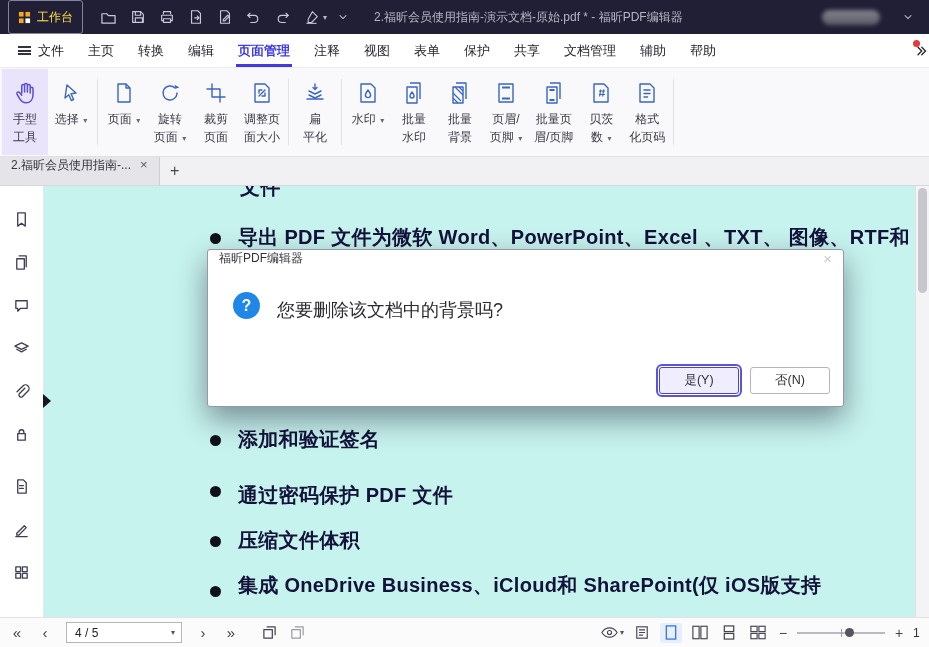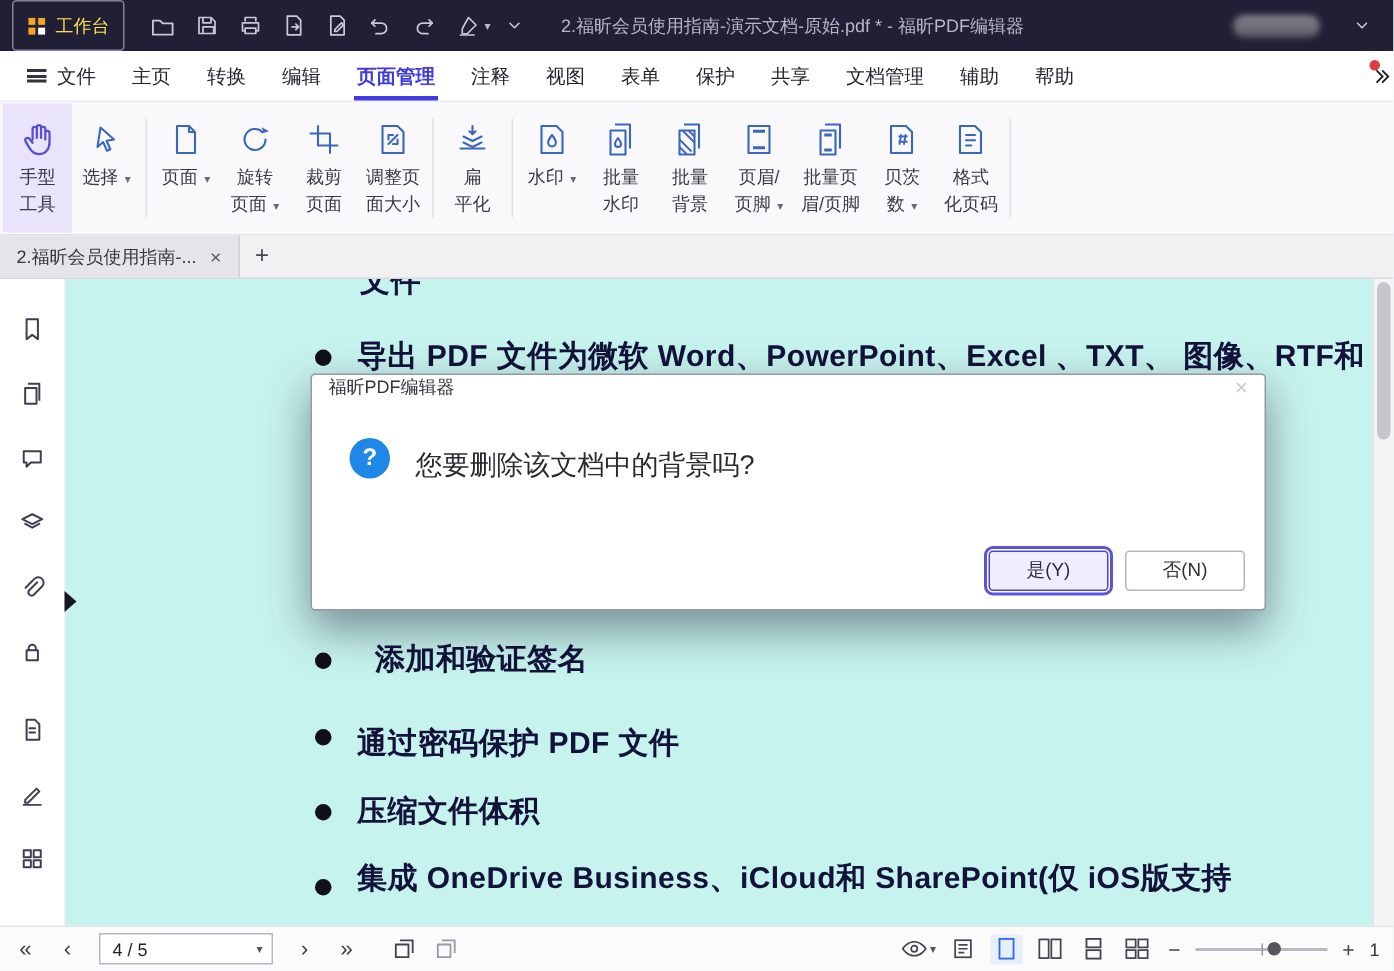--- a/index.html
+++ b/index.html
@@ -32,21 +32,21 @@
   .tool{display:flex;flex-direction:column;align-items:center;min-width:46px;padding:7px 5px 2px;color:#3a66c0}
   .tool.selected{background:#e9e3fb;color:#5a4fd0}
   .ticon{height:33px;display:flex;align-items:center;justify-content:center}
   .tl{text-align:center}
   .tlabel{font-size:12px;color:#3a3a46;white-space:pre-line;line-height:14px}
   .tcaret{font-size:8px;color:#6a6a74;line-height:10px}
   .rsep{width:1px;background:#e1e1e6;margin:10px 3px}
 
   
   .tabbar{flex:0 0 29px;background:#f1f1f4;border-bottom:1px solid #d8d8de;display:flex;align-items:stretch}
-  .doc-tab{display:flex;align-items:center;gap:9px;padding:0 11px;background:#e4e4e9;border-right:1px solid #cfcfd6;font-size:12px;color:#35353d;max-width:175px}
+  .doc-tab{display:flex;gap:9px;padding:0 11px;background:#e4e4e9;border-right:1px solid #cfcfd6;font-size:12px;color:#35353d;max-width:175px}
   .doc-tab .lbl{overflow:hidden;white-space:nowrap;text-overflow:ellipsis;max-width:130px}
   .tab-close{color:#5a5a64;font-size:13px}
   .tab-add{width:30px;display:flex;align-items:center;justify-content:center;font-size:16px;color:#46464e}
 
   
   .content{flex:1;display:flex;min-height:0}
   .sidebar{flex:0 0 44px;background:#fff;border-right:1px solid #e5e5ea;display:flex;flex-direction:column;align-items:center;padding-top:22px;gap:21px;position:relative}
   .sb-btn{width:22px;height:22px;display:flex;align-items:center;justify-content:center;color:#3e3e52}
   .sb-gap{margin-top:9px}
   .sb-handle{position:absolute;right:-8px;top:208px;width:0;height:0;border-top:7px solid transparent;border-bottom:7px solid transparent;border-left:8px solid #17171f;z-index:5}
@@ -445,21 +445,21 @@
     </div>
 
     <div class="canvas">
 
       <div class="doc-line" style="left:196px;top:-12px">文件</div>
 
       <span class="bullet-dot" style="left:166px;top:47px"></span>
       <div class="doc-line" style="left:194px;top:38px">导出 PDF 文件为微软 Word、PowerPoint、Excel 、TXT、 图像、RTF和</div>
 
       <span class="bullet-dot" style="left:166px;top:249px"></span>
-      <div class="doc-line" style="left:206px;top:240px">添加和验证签名</div>
+      <div class="doc-line" style="left:194px;top:240px">添加和验证签名</div>
 
       <span class="bullet-dot" style="left:166px;top:300px"></span>
       <div class="doc-line" style="left:194px;top:296px">通过密码保护 PDF 文件</div>
 
       <span class="bullet-dot" style="left:166px;top:350px"></span>
       <div class="doc-line" style="left:194px;top:341px">压缩文件体积</div>
 
       <span class="bullet-dot" style="left:166px;top:400px"></span>
       <div class="doc-line" style="left:194px;top:386px">集成 OneDrive Business、iCloud和 SharePoint(仅 iOS版支持</div>
 

